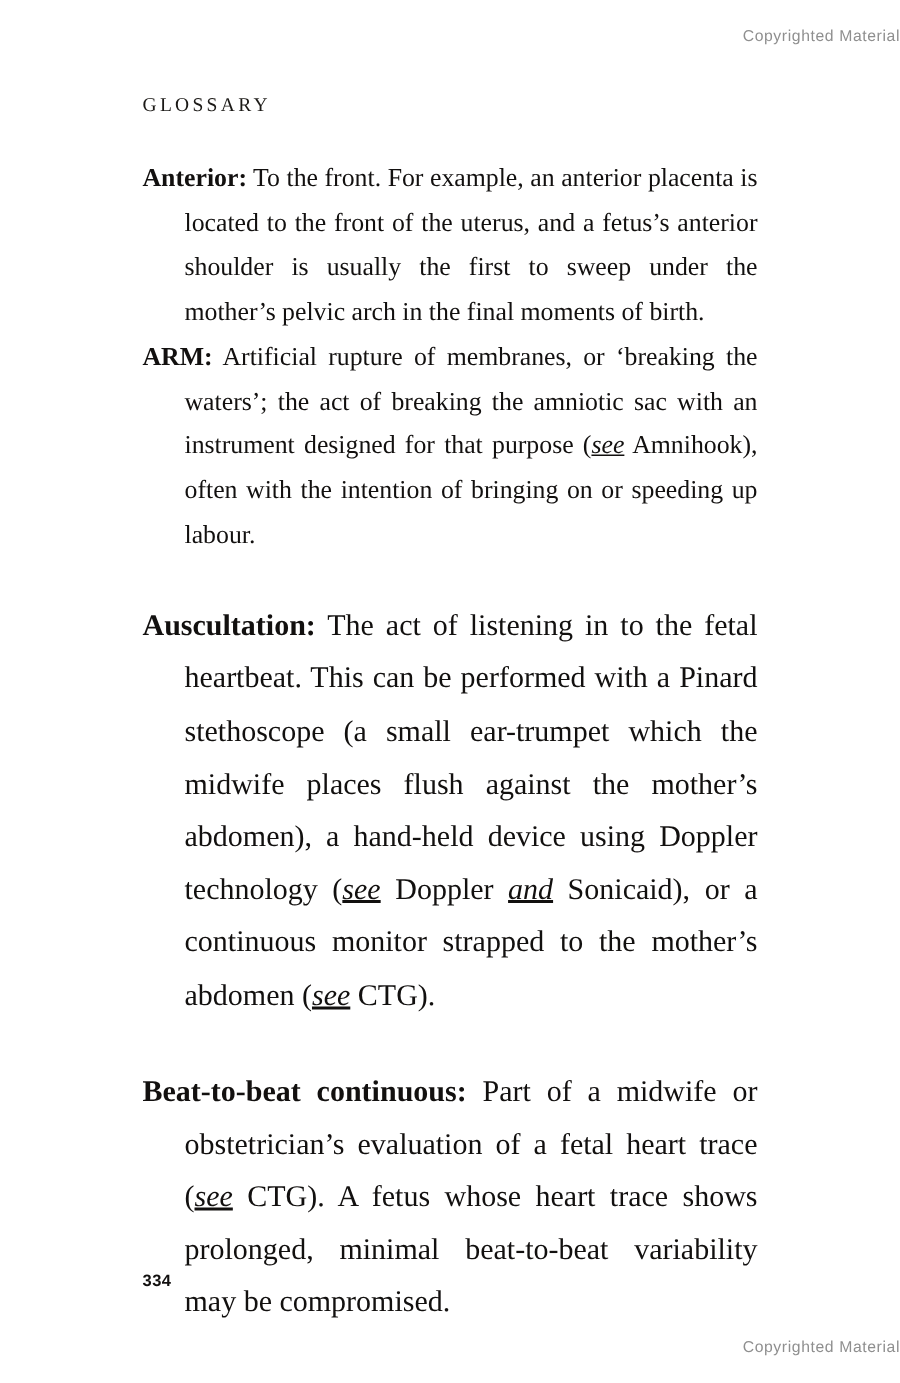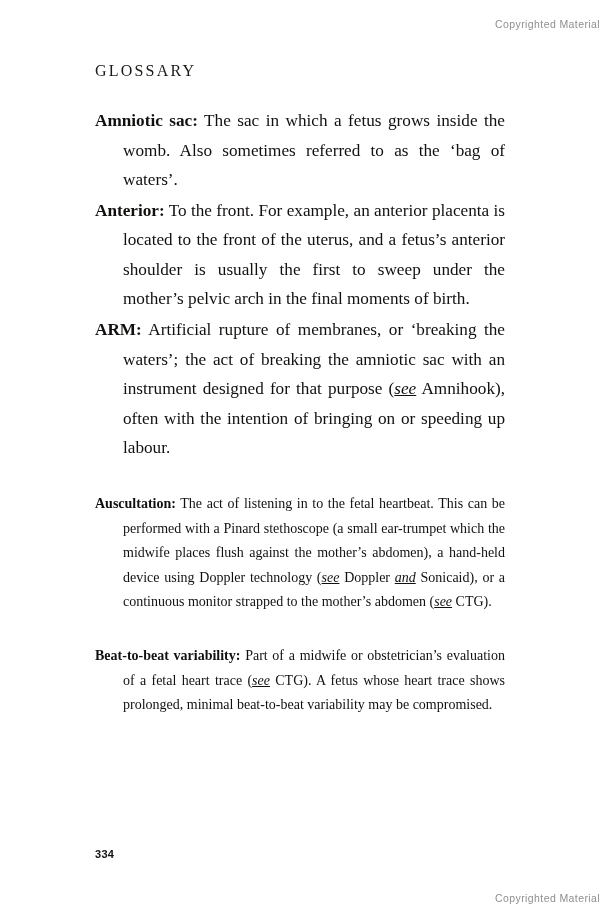--- a/index.html
+++ b/index.html
@@ -36,21 +36,21 @@
 
   .content {
     position: absolute;
     left: 95px;
     top: 62px;
     width: 410px;
   }
 
   .running-head {
     font-family: "Liberation Serif", serif;
-    font-size: 16px;
+    font-size: 13px;
     letter-spacing: 2.2px;
     color: #1b1916;
     margin-bottom: 26px;
   }
 
   .entry {
     font-size: 17.2px;
     line-height: 1.72;
     text-align: justify;
     text-justify: inter-word;
@@ -60,21 +60,21 @@
     text-indent: -28px;
   }
   .entry .term {
     font-weight: bold;
   }
   .entry em {
     font-style: italic;
     text-decoration: underline;
   }
   .tight {
-    font-size: 14px;
+    font-size: 20px;
     line-height: 1.76;
     margin-top: 29px;
   }
   .folio {
     position: absolute;
     left: 95px;
     top: 832px;
     font-family: "Liberation Sans", sans-serif;
     font-weight: bold;
     font-size: 11px;
@@ -86,24 +86,23 @@
 </head>
 <body>
 
 <div class="page">
 
   <div class="watermark top">Copyrighted Material</div>
 
   <div class="content">
     <div class="running-head">GLOSSARY</div>
     <div id="entries">
-        <p class="entry"><span class="term">Amniotic sac:</span><span> The sac in which a fetus grows inside the womb. Also sometimes referred to as the ‘bag of waters’.</span></p>
         <p class="entry"><span class="term">Anterior:</span><span> To the front. For example, an anterior placenta is located to the front of the uterus, and a fetus’s anterior shoulder is usually the first to sweep under the mother’s pelvic arch in the final moments of birth.</span></p>
         <p class="entry"><span class="term">ARM:</span><span> Artificial rupture of membranes, or ‘breaking the waters’; the act of breaking the amniotic sac with an instrument designed for that purpose (</span><em>see</em><span> Amnihook), often with the intention of bringing on or speeding up labour.</span></p>
         <p class="entry tight"><span class="term">Auscultation:</span><span> The act of listening in to the fetal heartbeat. This can be performed with a Pinard stethoscope (a small ear-trumpet which the midwife places flush against the mother’s abdomen), a hand-held device using Doppler technology (</span><em>see</em><span> Doppler </span><em>and</em><span> Sonicaid), or a continuous monitor strapped to the mother’s abdomen (</span><em>see</em><span> CTG).</span></p>
-        <p class="entry tight"><span class="term">Beat-to-beat variability:</span><span> Part of a midwife or obstetrician’s evaluation of a fetal heart trace (</span><em>see</em><span> CTG). A fetus whose heart trace shows prolonged, minimal beat-to-beat variability may be compromised.</span></p>
+        <p class="entry tight"><span class="term">Beat-to-beat continuous:</span><span> Part of a midwife or obstetrician’s evaluation of a fetal heart trace (</span><em>see</em><span> CTG). A fetus whose heart trace shows prolonged, minimal beat-to-beat variability may be compromised.</span></p>
       </div>
   </div>
 
   <div class="folio">334</div>
 
   <div class="watermark bottom">Copyrighted Material</div>
 </div>
 
 </body></html>

